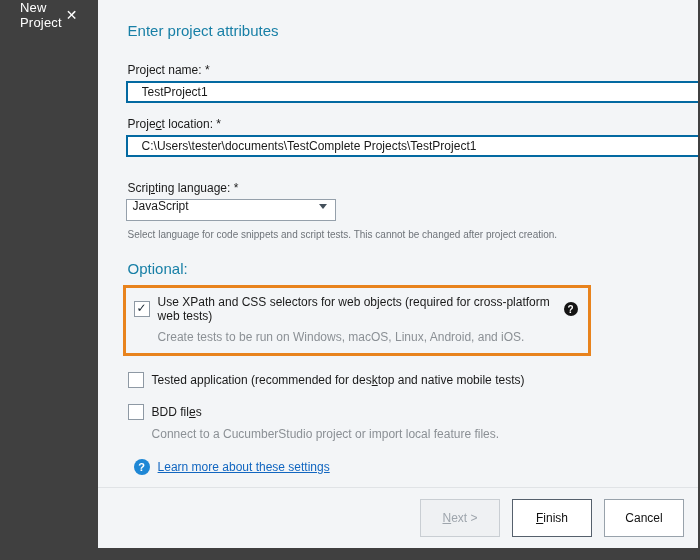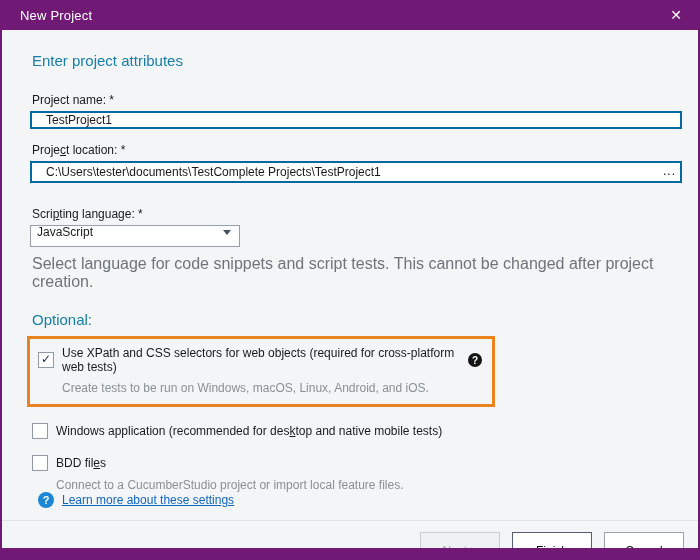--- a/index.html
+++ b/index.html
@@ -1,36 +1,36 @@
 <!DOCTYPE html>
 <html><head>
 <meta charset="utf-8">
 <style>
   html,body{margin:0;padding:0;}
   body{width:700px;height:560px;font-family:"Liberation Sans","DejaVu Sans",sans-serif;background:#fff;}
-  .window{width:700px;height:560px;background:#701a75;display:flex;flex-direction:column;box-sizing:border-box;}
+  .window{width:700px;height:560px;background:#404040;display:flex;flex-direction:row;box-sizing:border-box;}
   .titlebar{height:30px;flex:0 0 30px;display:flex;align-items:center;justify-content:space-between;
     padding:0 14px 0 20px;color:#ffffff;font-size:13px;}
   .title{letter-spacing:.2px;}
   .close{color:#fff;font-size:14px;line-height:14px;cursor:pointer;padding:2px 4px;}
   .content{flex:1;background:#F3F5F7;margin:0 2px 12px 2px;padding:0 12px 0 28px;box-sizing:border-box;
     display:flex;flex-direction:column;overflow:hidden;}
   .heading{color:#177FA6;font-size:15px;margin:22px 0 0 2px;}
   .fieldlabel{font-size:12px;color:#1A1A1A;margin:24px 0 4px 2px;}
   .fieldlabel.tight{margin-top:14px;}
   .mn{text-decoration:underline;}
   .textinput{width:652px;height:22px;box-sizing:border-box;border:2px solid #0369a1;background:#fff;
     font-family:inherit;font-size:12px;color:#1A1A1A;padding:0 14px;outline:none;display:block;}
   .loc-wrap{position:relative;width:652px;}
   .loc-wrap .textinput{padding-right:24px;width:652px;}
   .browse{position:absolute;right:6px;top:3px;font-size:12px;color:#1A1A1A;cursor:pointer;letter-spacing:1px;}
   .select{width:210px;height:22px;box-sizing:border-box;border:1px solid #95A0AB;background:#fff;
     display:flex;align-items:center;justify-content:space-between;padding:0 8px 8px 6px;font-size:12px;color:#1A1A1A;cursor:pointer;}
   .caret{width:0;height:0;border-left:4px solid transparent;border-right:4px solid transparent;border-top:5px solid #44505B;}
-  .hint{font-size:16px;color:#6F747A;margin:8px 0 0 2px;}
+  .hint{font-size:10px;color:#6F747A;margin:8px 0 0 2px;}
   .optheading{color:#177FA6;font-size:15px;margin:20px 0 8px 2px;}
   .hlbox{border:3px solid #E8831D;width:468px;box-sizing:border-box;padding:7px 10px 9px 8px;margin-left:-3px;background:#F3F5F7;}
   .cbrow{display:flex;align-items:center;gap:8px;}
   .cb{width:14px;height:14px;flex:0 0 14px;background:#fff;border:1px solid #8E99A4;font-size:12px;
     line-height:13px;text-align:center;color:#14222e;cursor:pointer;box-sizing:content-box;}
   .cblabel{font-size:12px;color:#1A1A1A;}
   .qmark-dark{display:inline-flex;width:14px;height:14px;border-radius:50%;background:#141414;color:#fff;
     font-size:10px;font-weight:bold;align-items:center;justify-content:center;margin-left:4px;cursor:pointer;flex:0 0 14px;}
   .optdesc{font-size:12px;color:#8B9095;margin:7px 0 0 24px;}
   .optgroup{margin-top:16px;margin-left:2px;}
@@ -82,21 +82,21 @@
         <span class="cb">✓</span>
         <span class="cblabel">Use XPath and CSS selectors for web objects (required for cross-platform web tests)</span>
         <span class="qmark-dark">?</span>
       </div>
       <div class="optdesc">Create tests to be run on Windows, macOS, Linux, Android, and iOS.</div>
     </div>
 
     <div class="optgroup">
       <div class="cbrow">
         <span class="cb"></span>
-        <span class="cblabel"><span>Windows application (recommended for des</span><span class="mn">k</span><span>top and native mobile tests)</span></span>
+        <span class="cblabel"><span>Tested application (recommended for des</span><span class="mn">k</span><span>top and native mobile tests)</span></span>
       </div>
     </div>
 
     <div class="optgroup">
       <div class="cbrow">
         <span class="cb"></span>
         <span class="cblabel"><span>BDD fil</span><span class="mn">e</span><span>s</span></span>
       </div>
       <div class="optdesc">Connect to a CucumberStudio project or import local feature files.</div>
     </div>

